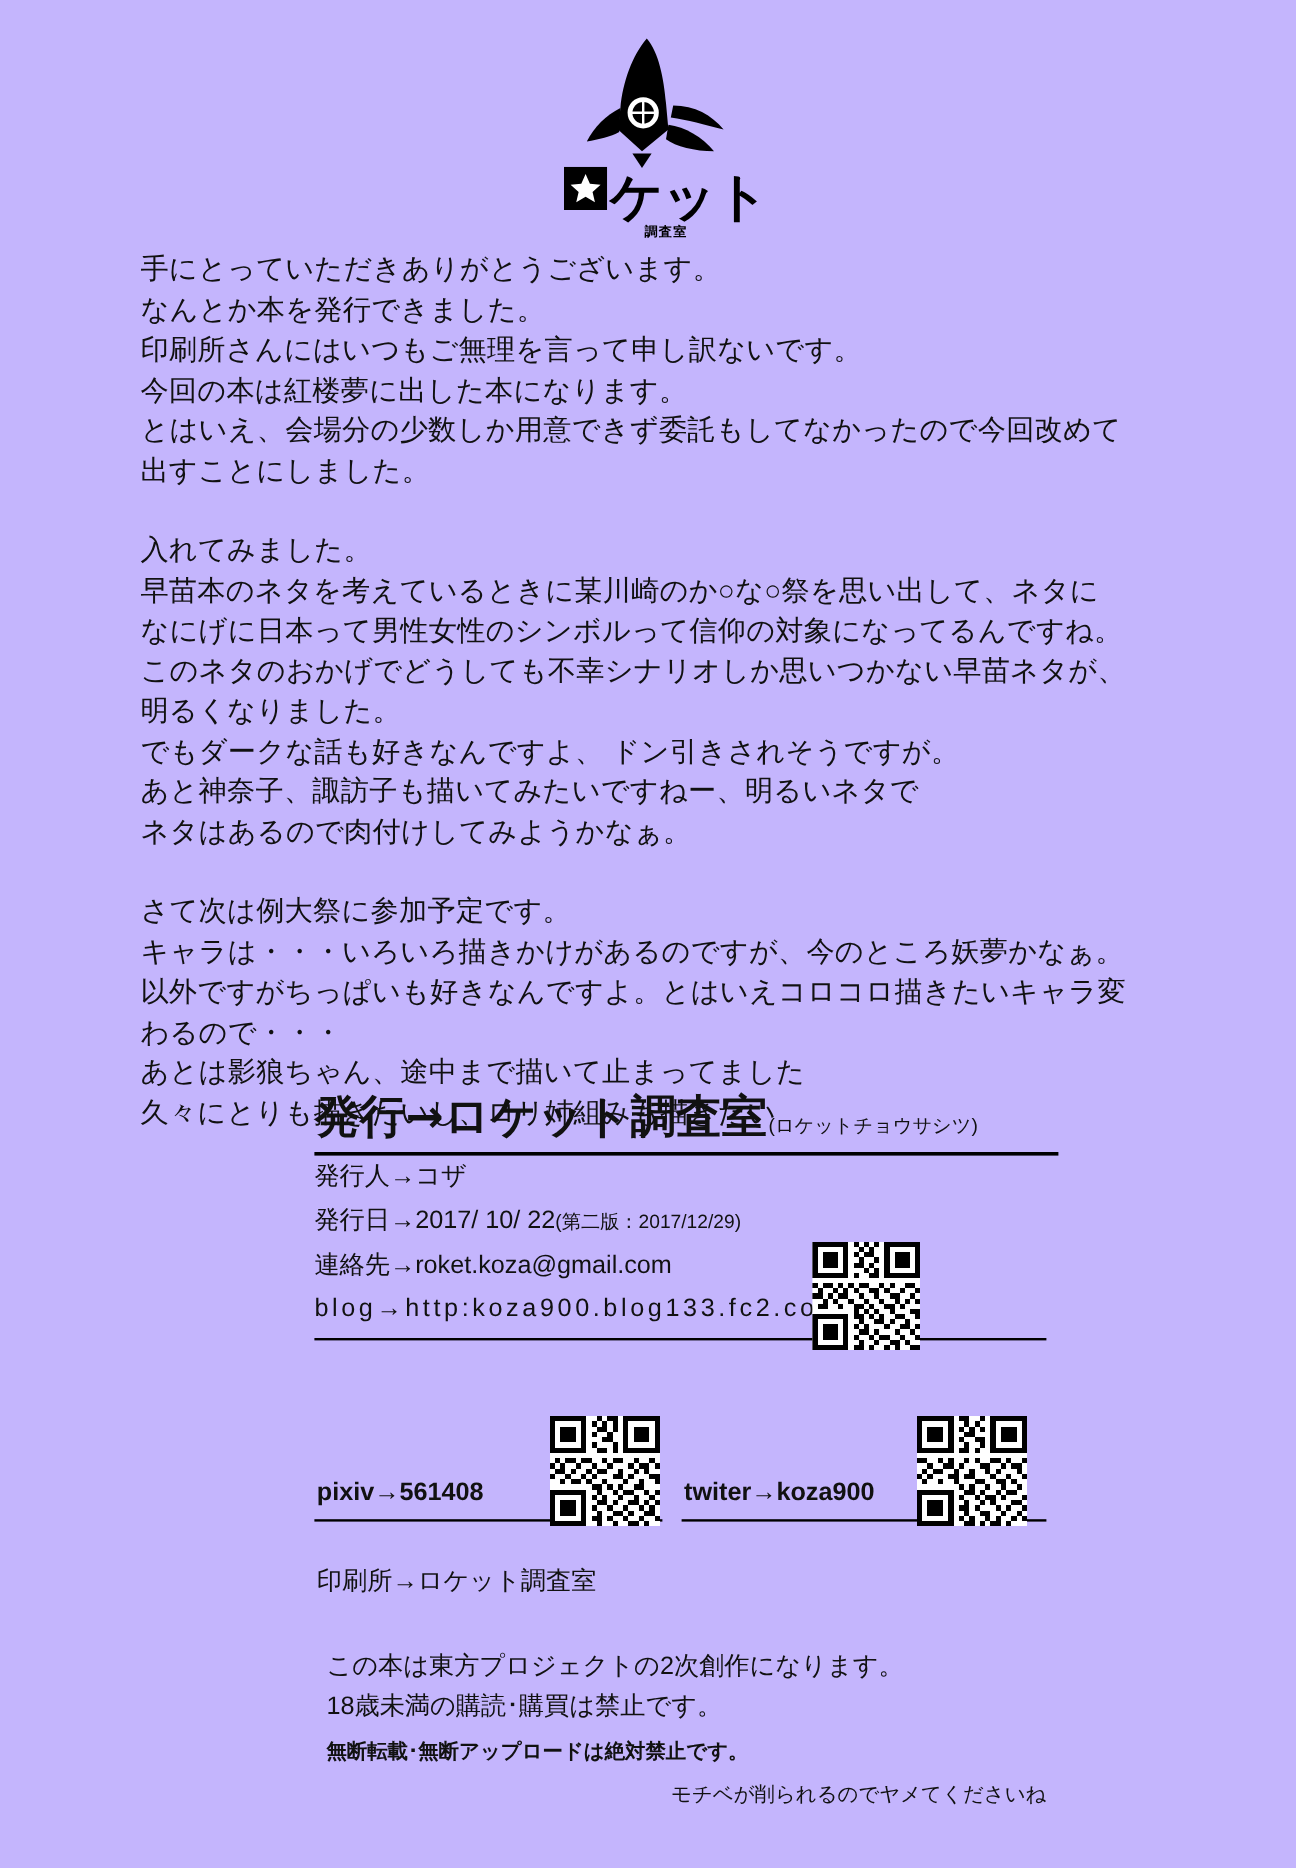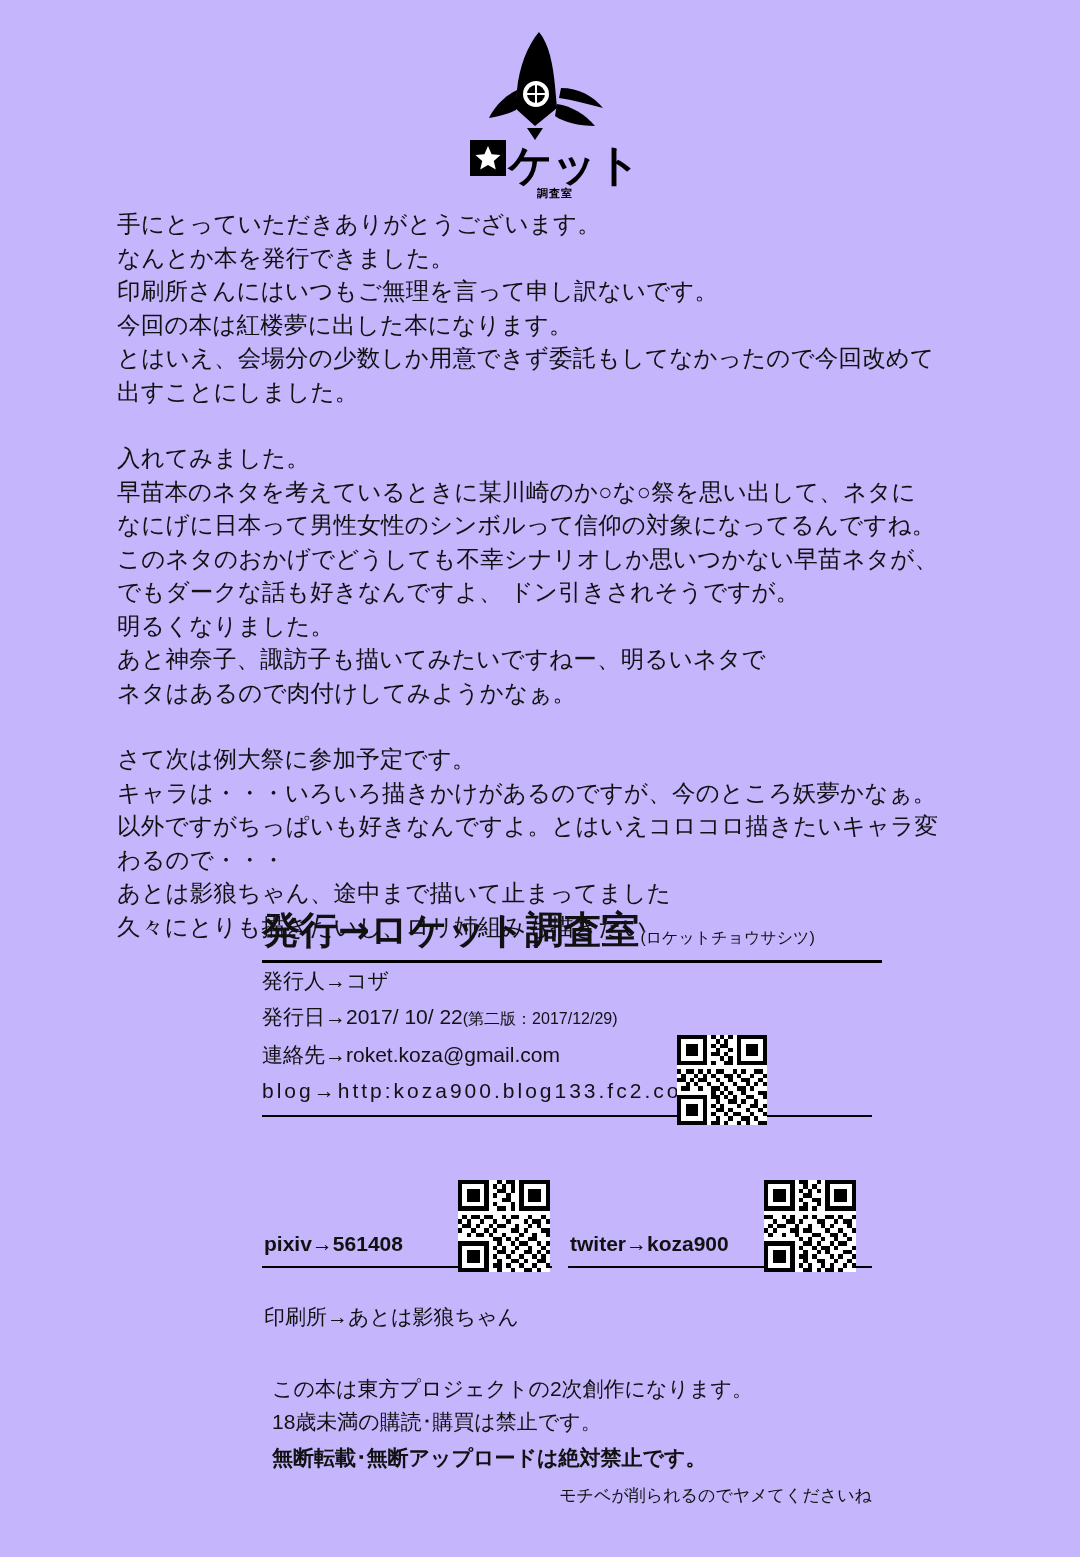--- a/index.html
+++ b/index.html
@@ -198,23 +198,23 @@
   }
   .notices .n1 {
     font-size: 21px;
     line-height: 33px;
   }
   .notices .n2 {
     font-size: 21px;
     line-height: 33px;
   }
   .notices .n3 {
-    font-family: Liberation Mono, monospace;
+    font-family: Liberation Serif, serif;
     font-weight: bold;
-    font-size: 21px;
+    font-size: 17px;
     line-height: 36px;
     margin-top: 4px;
   }
   .notices .n4 {
     font-size: 17px;
     line-height: 28px;
     text-align: right;
     margin-top: 4px;
   }
 </style>
@@ -261,22 +261,22 @@
     <p>今回の本は紅楼夢に出した本になります。</p>
     <p>とはいえ、会場分の少数しか用意できず委託もしてなかったので今回改めて</p>
     <p>出すことにしました。</p>
 
     <div class="gap"></div>
 
     <p>入れてみました。</p>
     <p>早苗本のネタを考えているときに某川崎のか○な○祭を思い出して、ネタに</p>
     <p>なにげに日本って男性女性のシンボルって信仰の対象になってるんですね。</p>
     <p>このネタのおかげでどうしても不幸シナリオしか思いつかない早苗ネタが、</p>
+    <p>明るくなりました。</p>
     <p>でもダークな話も好きなんですよ、 ドン引きされそうですが。</p>
-    <p>明るくなりました。</p>
     <p>あと神奈子、諏訪子も描いてみたいですねー、明るいネタで</p>
     <p>ネタはあるので肉付けしてみようかなぁ。</p>
 
     <div class="gap"></div>
 
     <p>さて次は例大祭に参加予定です。</p>
     <p>キャラは・・・いろいろ描きかけがあるのですが、今のところ妖夢かなぁ。</p>
     <p>以外ですがちっぱいも好きなんですよ。とはいえコロコロ描きたいキャラ変</p>
     <p>わるので・・・</p>
     <p>あとは影狼ちゃん、途中まで描いて止まってました</p>
@@ -590,21 +590,21 @@
           <rect x="18" y="19" width="1" height="1"></rect>
             <rect x="20" y="19" width="1" height="1"></rect>
           <rect x="9" y="20" width="2" height="1"></rect>
             <rect x="12" y="20" width="1" height="1"></rect>
           <rect x="14" y="20" width="2" height="1"></rect>
             <rect x="17" y="20" width="1" height="1"></rect>
         </g>
       </svg>
     </div>
 
-    <div class="printer-line">印刷所→あとは影狼ちゃん</div>
+    <div class="printer-line">印刷所→ロケット調査室</div>
   </div>
 
   <div class="notices">
     <div class="n1">この本は東方プロジェクトの2次創作になります。</div>
     <div class="n2">18歳未満の購読･購買は禁止です。</div>
     <div class="n3">無断転載･無断アップロードは絶対禁止です。</div>
     <div class="n4">モチベが削られるのでヤメてくださいね</div>
   </div>
 
 </div>

